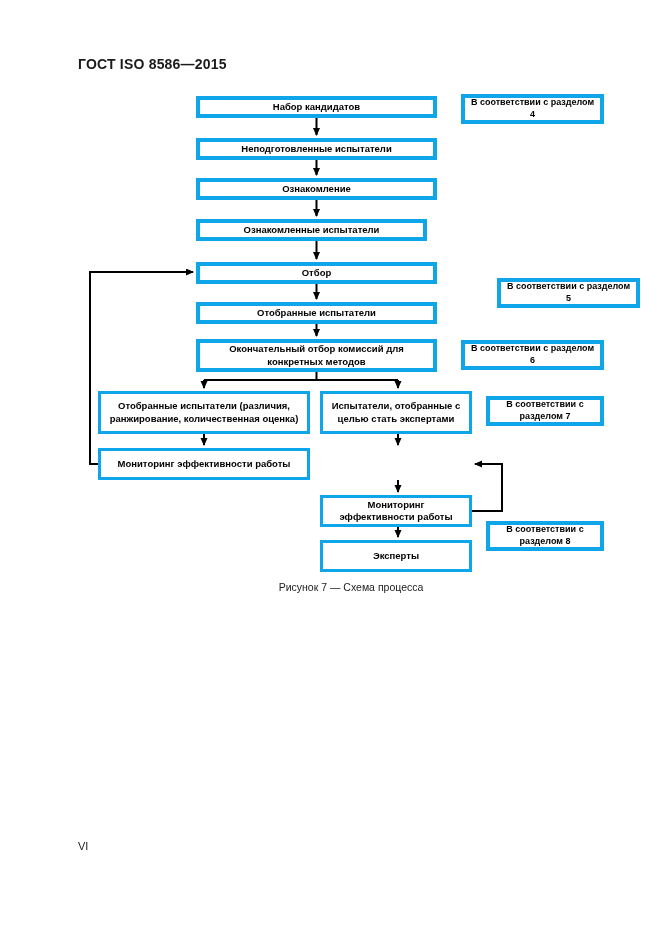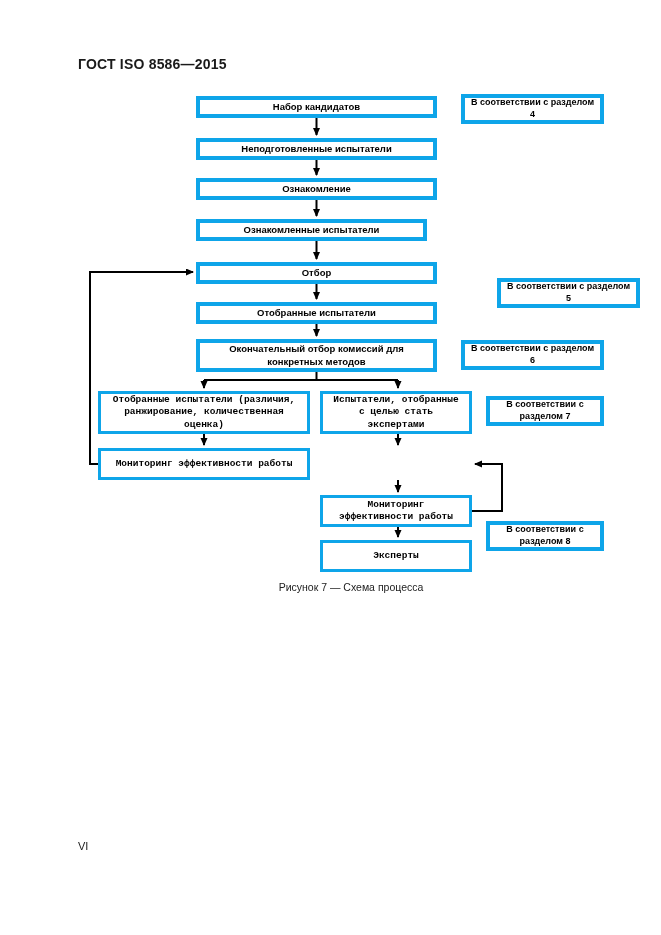--- a/index.html
+++ b/index.html
@@ -37,21 +37,21 @@
     align-items: center;
     justify-content: center;
     text-align: center;
     font-size: 9.5px;
     font-weight: bold;
     line-height: 1.3;
     padding: 1px 6px;
     z-index: 2;
     color: #000;
   }
-  .thick { border-width: 3px; font-family: Liberation Mono, monospace; }
+  .thick { border-width: 3px; }
   .side  { font-size: 9px; padding: 1px 4px; }
   .caption {
     position: absolute;
     left: 98px;
     top: 581px;
     width: 506px;
     text-align: center;
     font-size: 10.5px;
     color: #222;
     z-index: 2;

